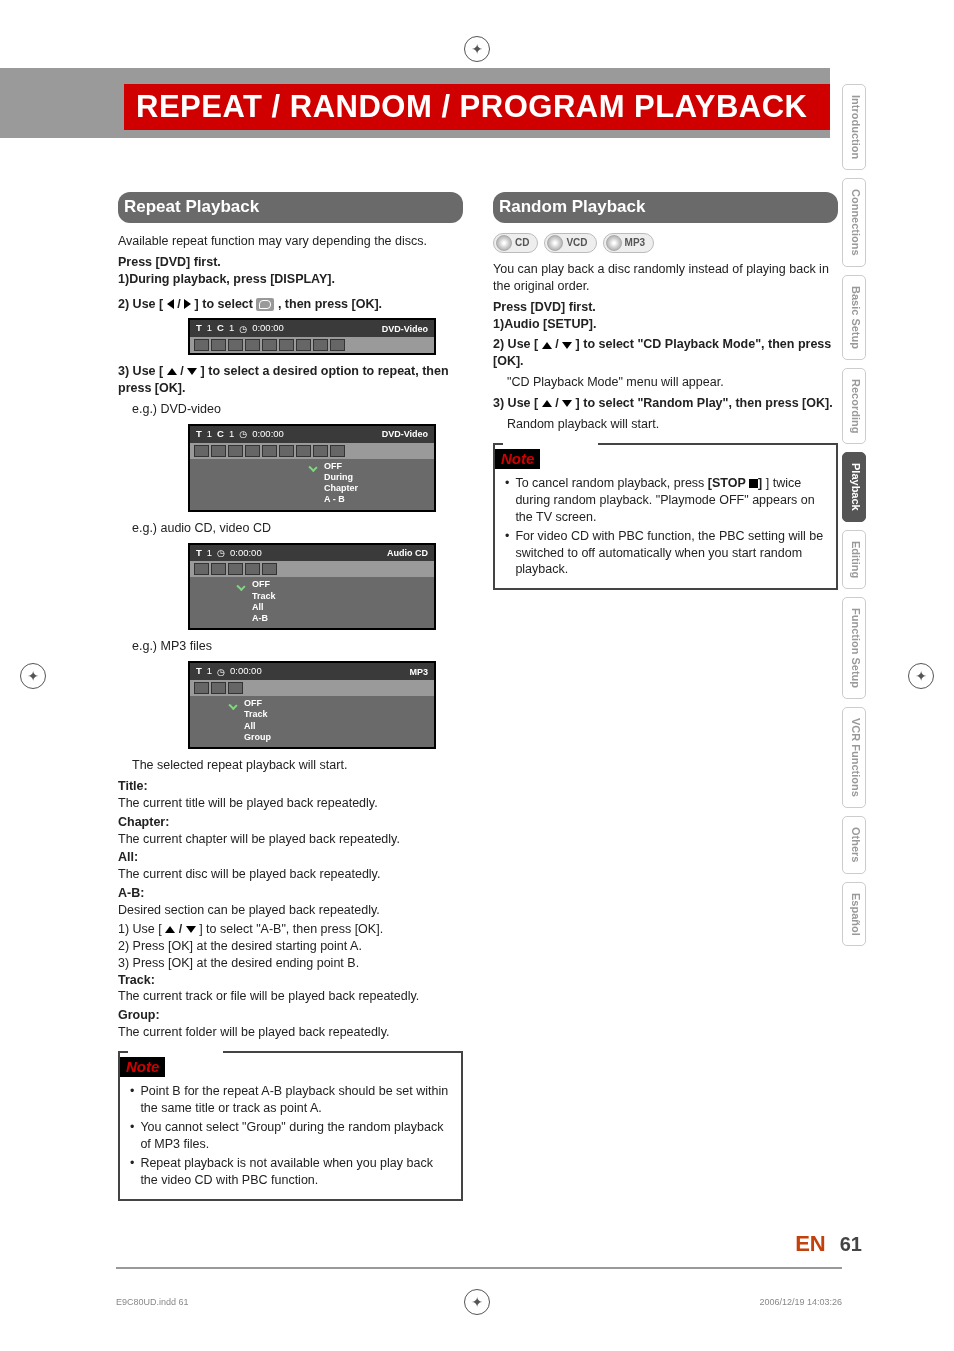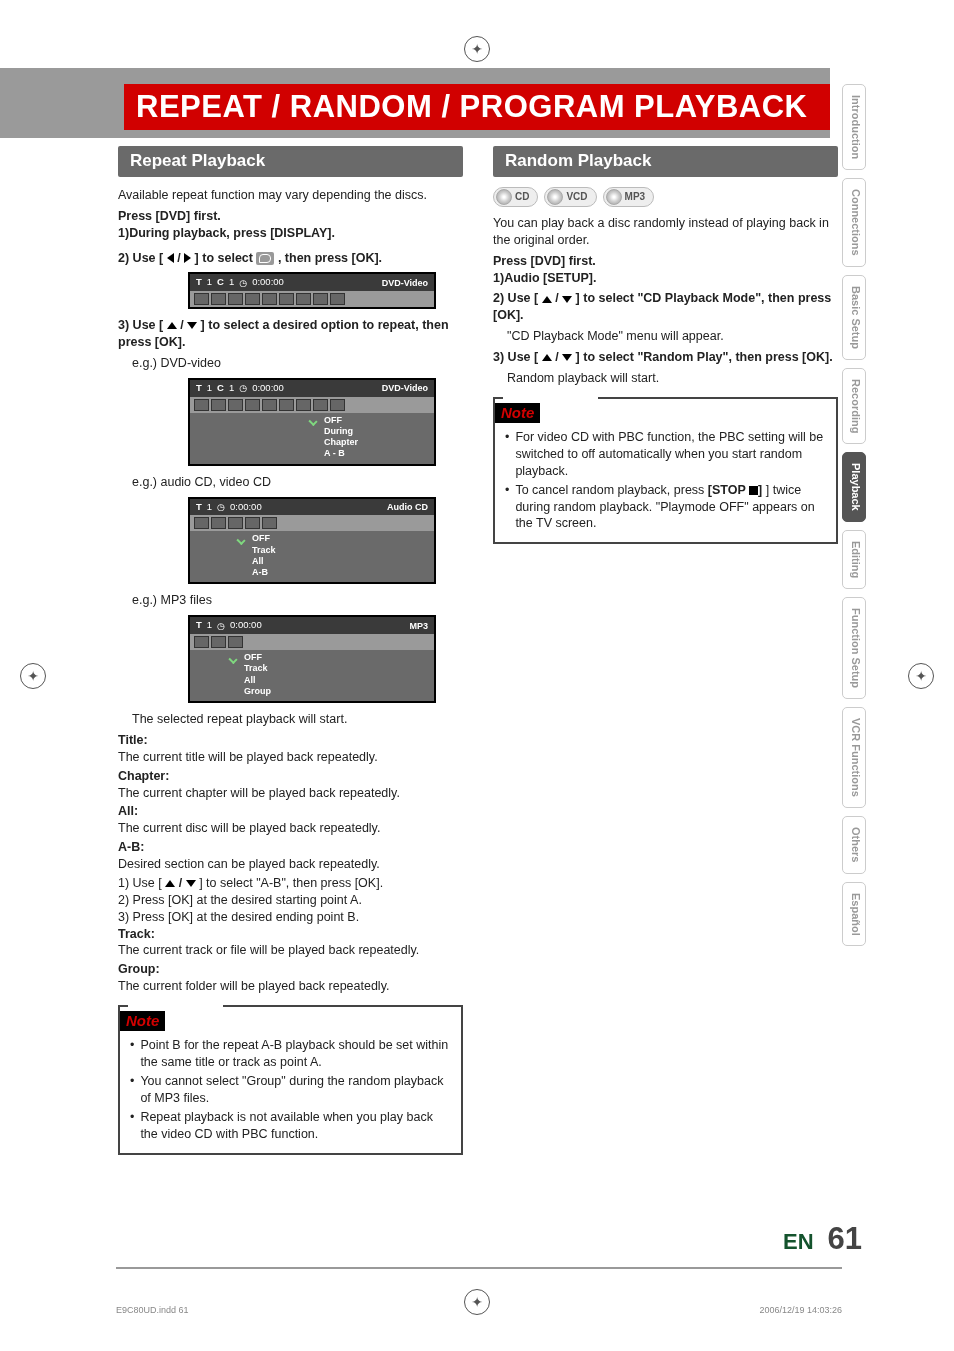--- a/index.html
+++ b/index.html
@@ -64,23 +64,24 @@
     display: flex;
     gap: 30px;
   }
   .col { width: 345px; font-size: 12.5px; color: #222; line-height: 1.35; }
 
   .section-bar {
     background: #6a6a6a;
     color: #fff;
     font-weight: bold;
     font-size: 17px;
-    padding: 4px 12px;
+    padding: 4px 6px;
     margin-bottom: 10px;
-    border-radius: 2px;
+    border-radius: 12px;
+    margin-top: 46px;
   }
 
   .bold { font-weight: bold; }
   .step { margin-bottom: 4px; }
   .sub { margin-left: 14px; margin-top:2px; margin-bottom:4px; }
 
   .osd {
     border: 2px solid #000;
     background: #fff;
     margin: 6px auto 8px 70px;
@@ -212,29 +213,29 @@
   }
 
   .footer {
     position:absolute;
     bottom:94px;
     right:92px;
     display:flex;
     align-items:baseline;
     gap:14px;
   }
-  .footer .en { font-size:22px; font-weight:bold; color:#14532d;}
-  .footer .pg { font-size:31px; font-weight:bold; color:#444;}
+  .footer .en { font-size:22px; font-weight:bold; color:#c2410c;}
+  .footer .pg { font-size:20px; font-weight:bold; color:#444;}
   .footer-line {
     position:absolute;
     bottom:82px; left:116px; width:726px; height:2px; background:#999;
   }
   .print-meta {
     position:absolute;
-    bottom:36px;
+    bottom:44px;
     left:116px;
     font-size:9px;
     color:#888;
     width:726px;
     display:flex;
     justify-content:space-between;
   }
 
   .clock-icn { display:inline-block; font-size:9px; }
 </style>
@@ -495,29 +496,29 @@
       <span class="tri up"></span>
       <span class="bold"> / </span>
       <span class="tri down"></span>
       <span class="bold">] to select "Random Play", then press [OK].</span>
     </div>
     <div class="sub">Random playback will start.</div>
 
     <div class="note-box open-top">
       <div class="note-title">Note</div>
       <div class="bullet">
-          <span>For video CD with PBC function, the PBC setting will be switched to off automatically when you start random playback.</span>
-        </div>
-      <div class="bullet">
         <span>
           <span>To cancel random playback, press </span>
           <b>[STOP </b><span class="stop-sq"></span><b>]</b>
           <span>] twice during random playback. "Playmode OFF" appears on the TV screen.</span>
         </span>
       </div>
+      <div class="bullet">
+          <span>For video CD with PBC function, the PBC setting will be switched to off automatically when you start random playback.</span>
+        </div>
     </div>
   </div>
 </div>
 
 <div class="tabs">
   <div class="tab">Introduction</div>
   <div class="tab">Connections</div>
   <div class="tab">Basic Setup</div>
   <div class="tab">Recording</div>
   <div class="tab active">Playback</div>

